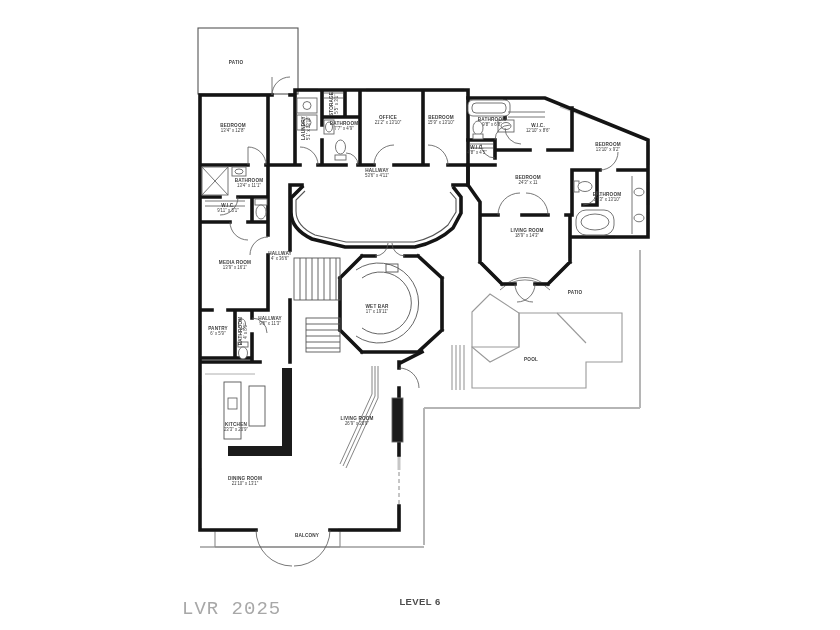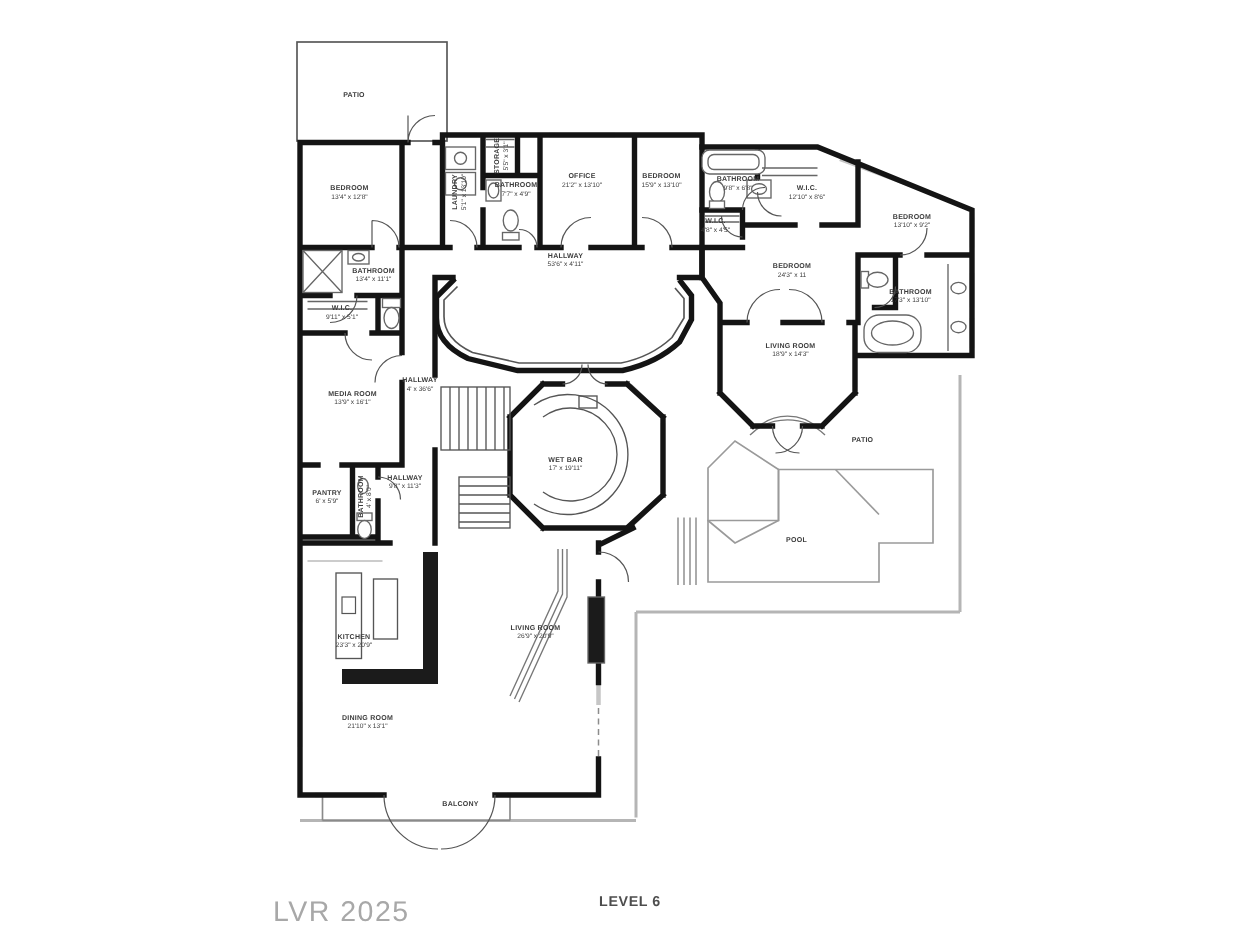--- a/index.html
+++ b/index.html
@@ -9,21 +9,21 @@
   .rlabel{position:absolute;display:flex;flex-direction:column;align-items:center;
           text-align:center;color:#3c3c3c;font-size:9px;line-height:1.2;
           transform:translate(-50%,-50%) scale(0.52);transform-origin:center;
           white-space:nowrap;pointer-events:none;}
   .rlabel.vert{transform:translate(-50%,-50%) rotate(-90deg) scale(0.52);}
   .rname{font-weight:700;letter-spacing:.3px;}
   .rdims{font-weight:400;font-size:8.5px;}
   .sheet-label{position:absolute;left:420px;top:596px;transform:translateX(-50%);
           font-size:9.5px;font-weight:700;color:#4d4d4d;letter-spacing:.4px;}
   .watermark{position:absolute;left:182px;top:598px;font-size:19px;font-weight:400;
-          color:#a8a8a8;letter-spacing:1px;}
+          color:#a8a8a8;letter-spacing:1px;font-family:Liberation Mono, monospace;}
 </style>
 </head>
 <body>
 
 <div class="stage">
 
   <svg class="plan-svg" width="840" height="630" viewBox="0 0 840 630">
 
     <g stroke="#b5b5b5" stroke-width="2" fill="none">
       <path d="M424,408 H640 M424,408 V545 M200,547 H424 M640,250 V408"></path>

